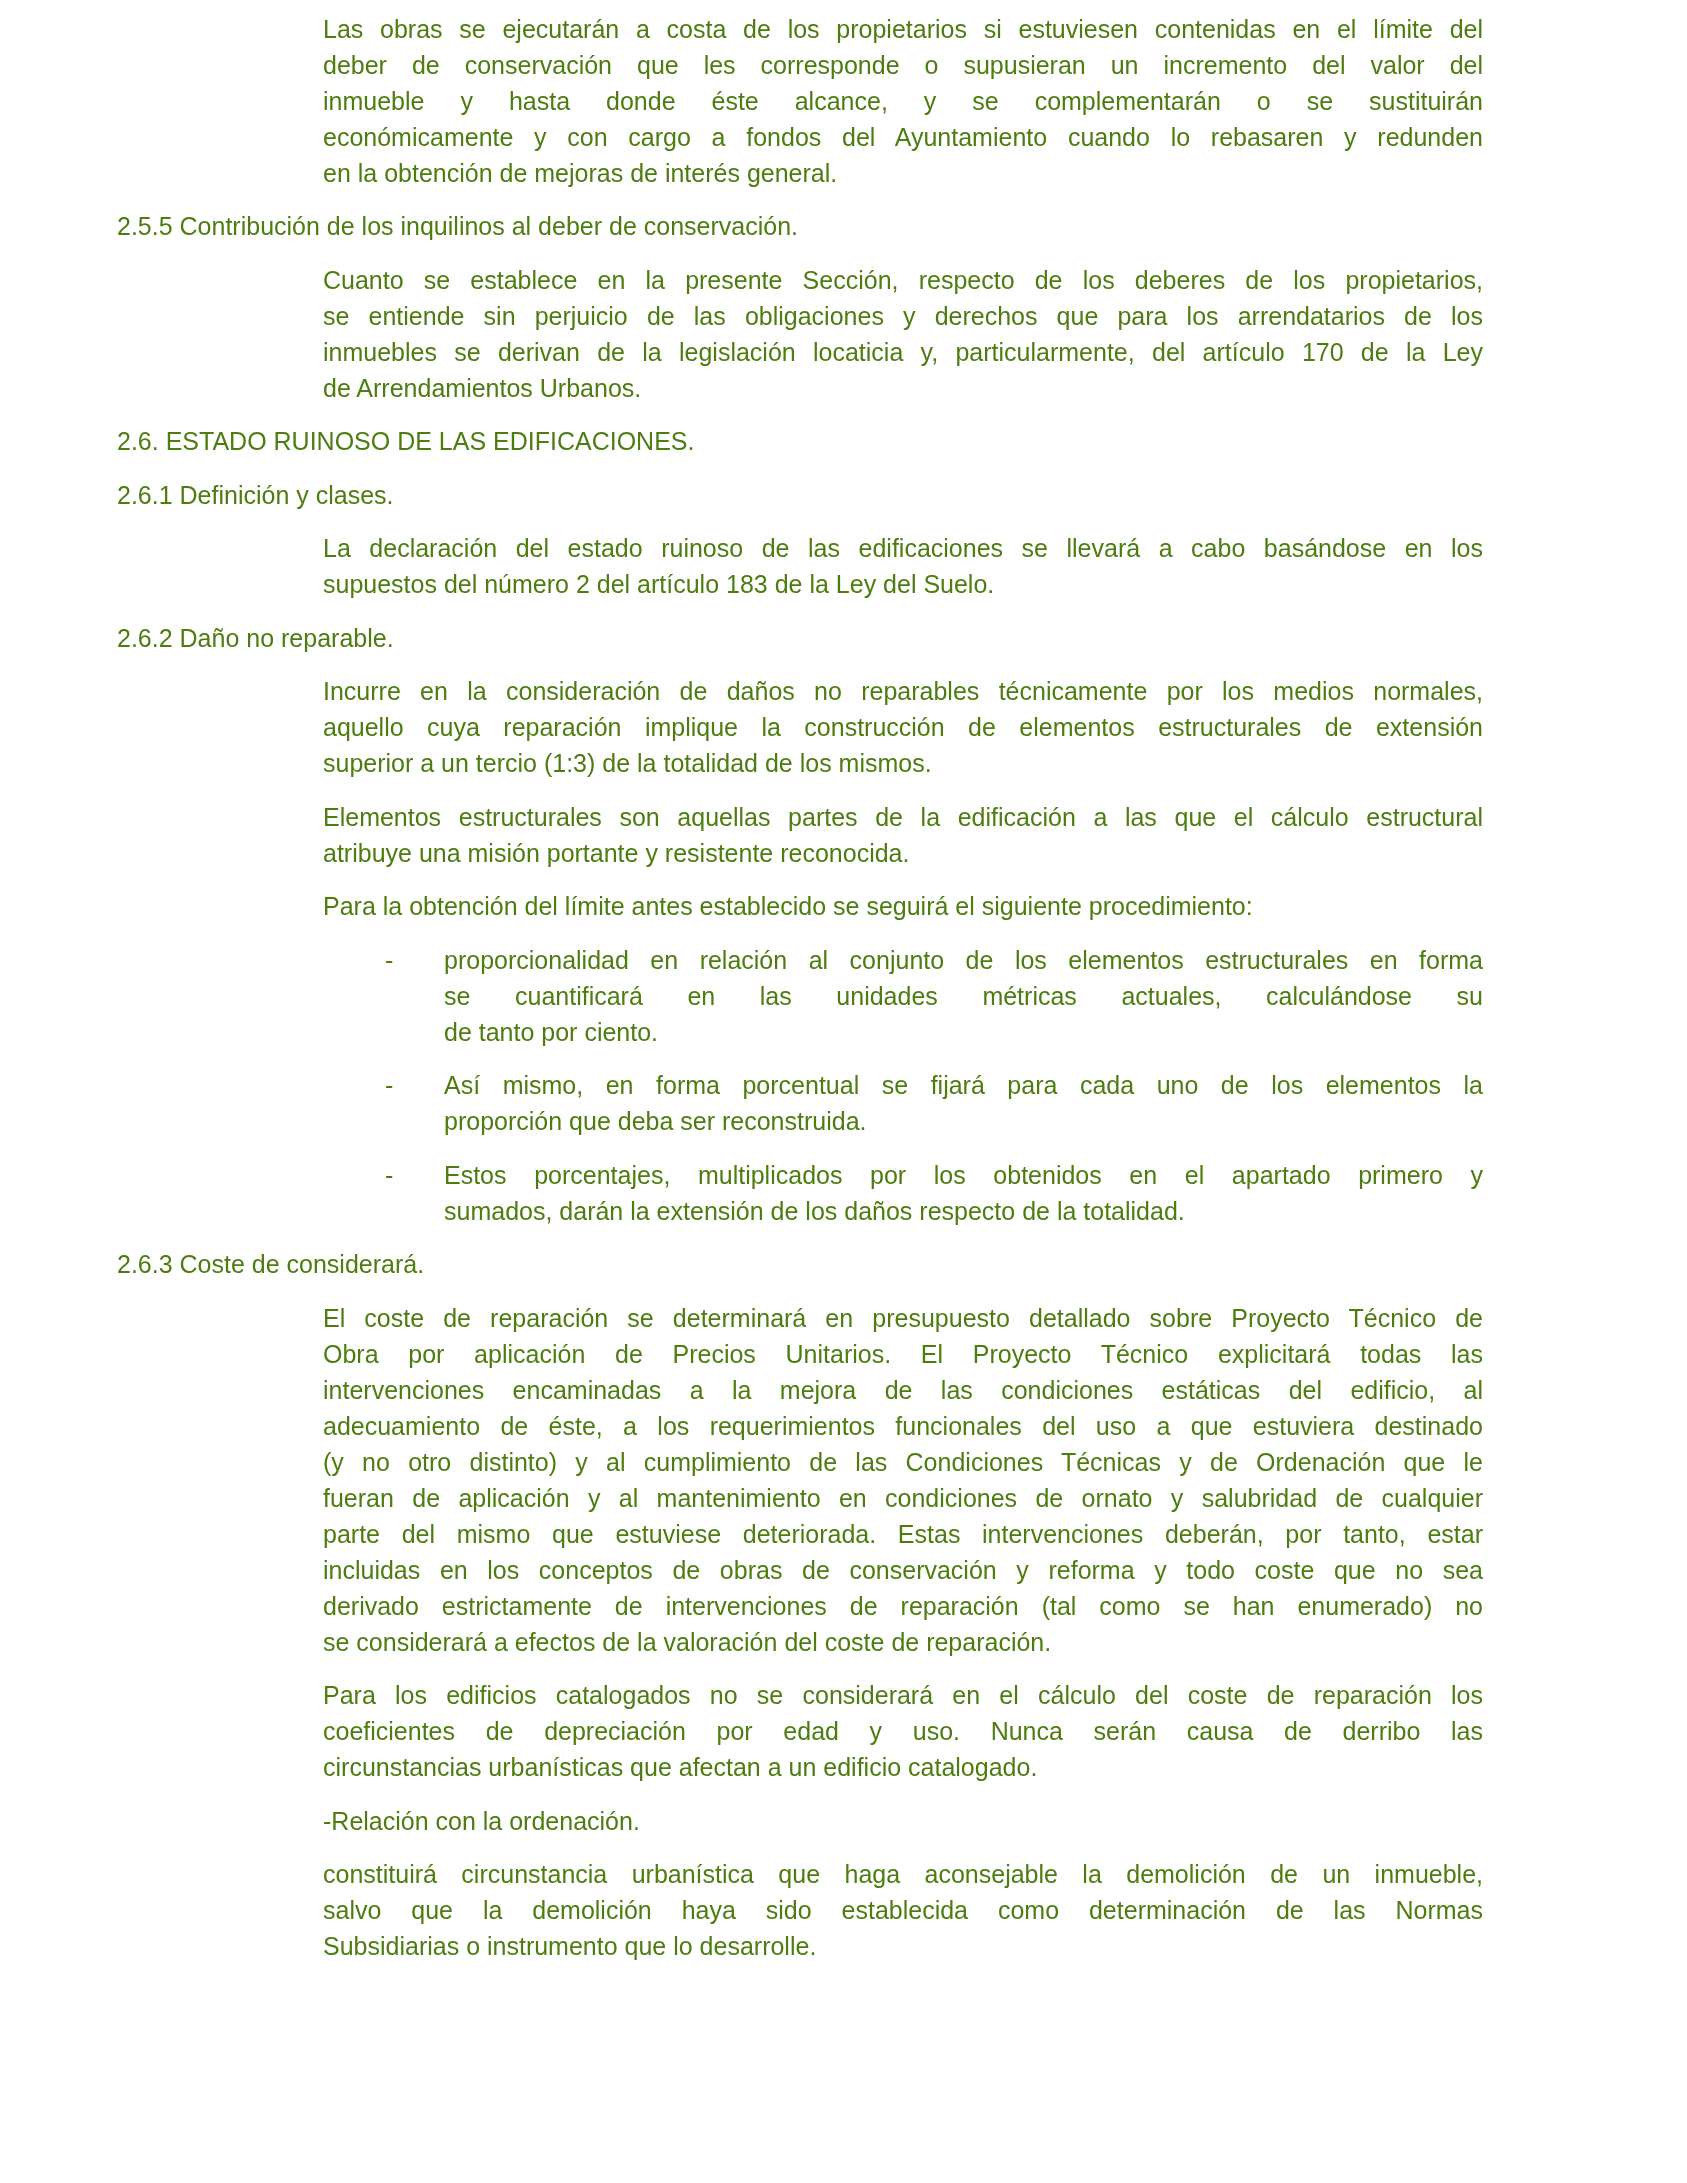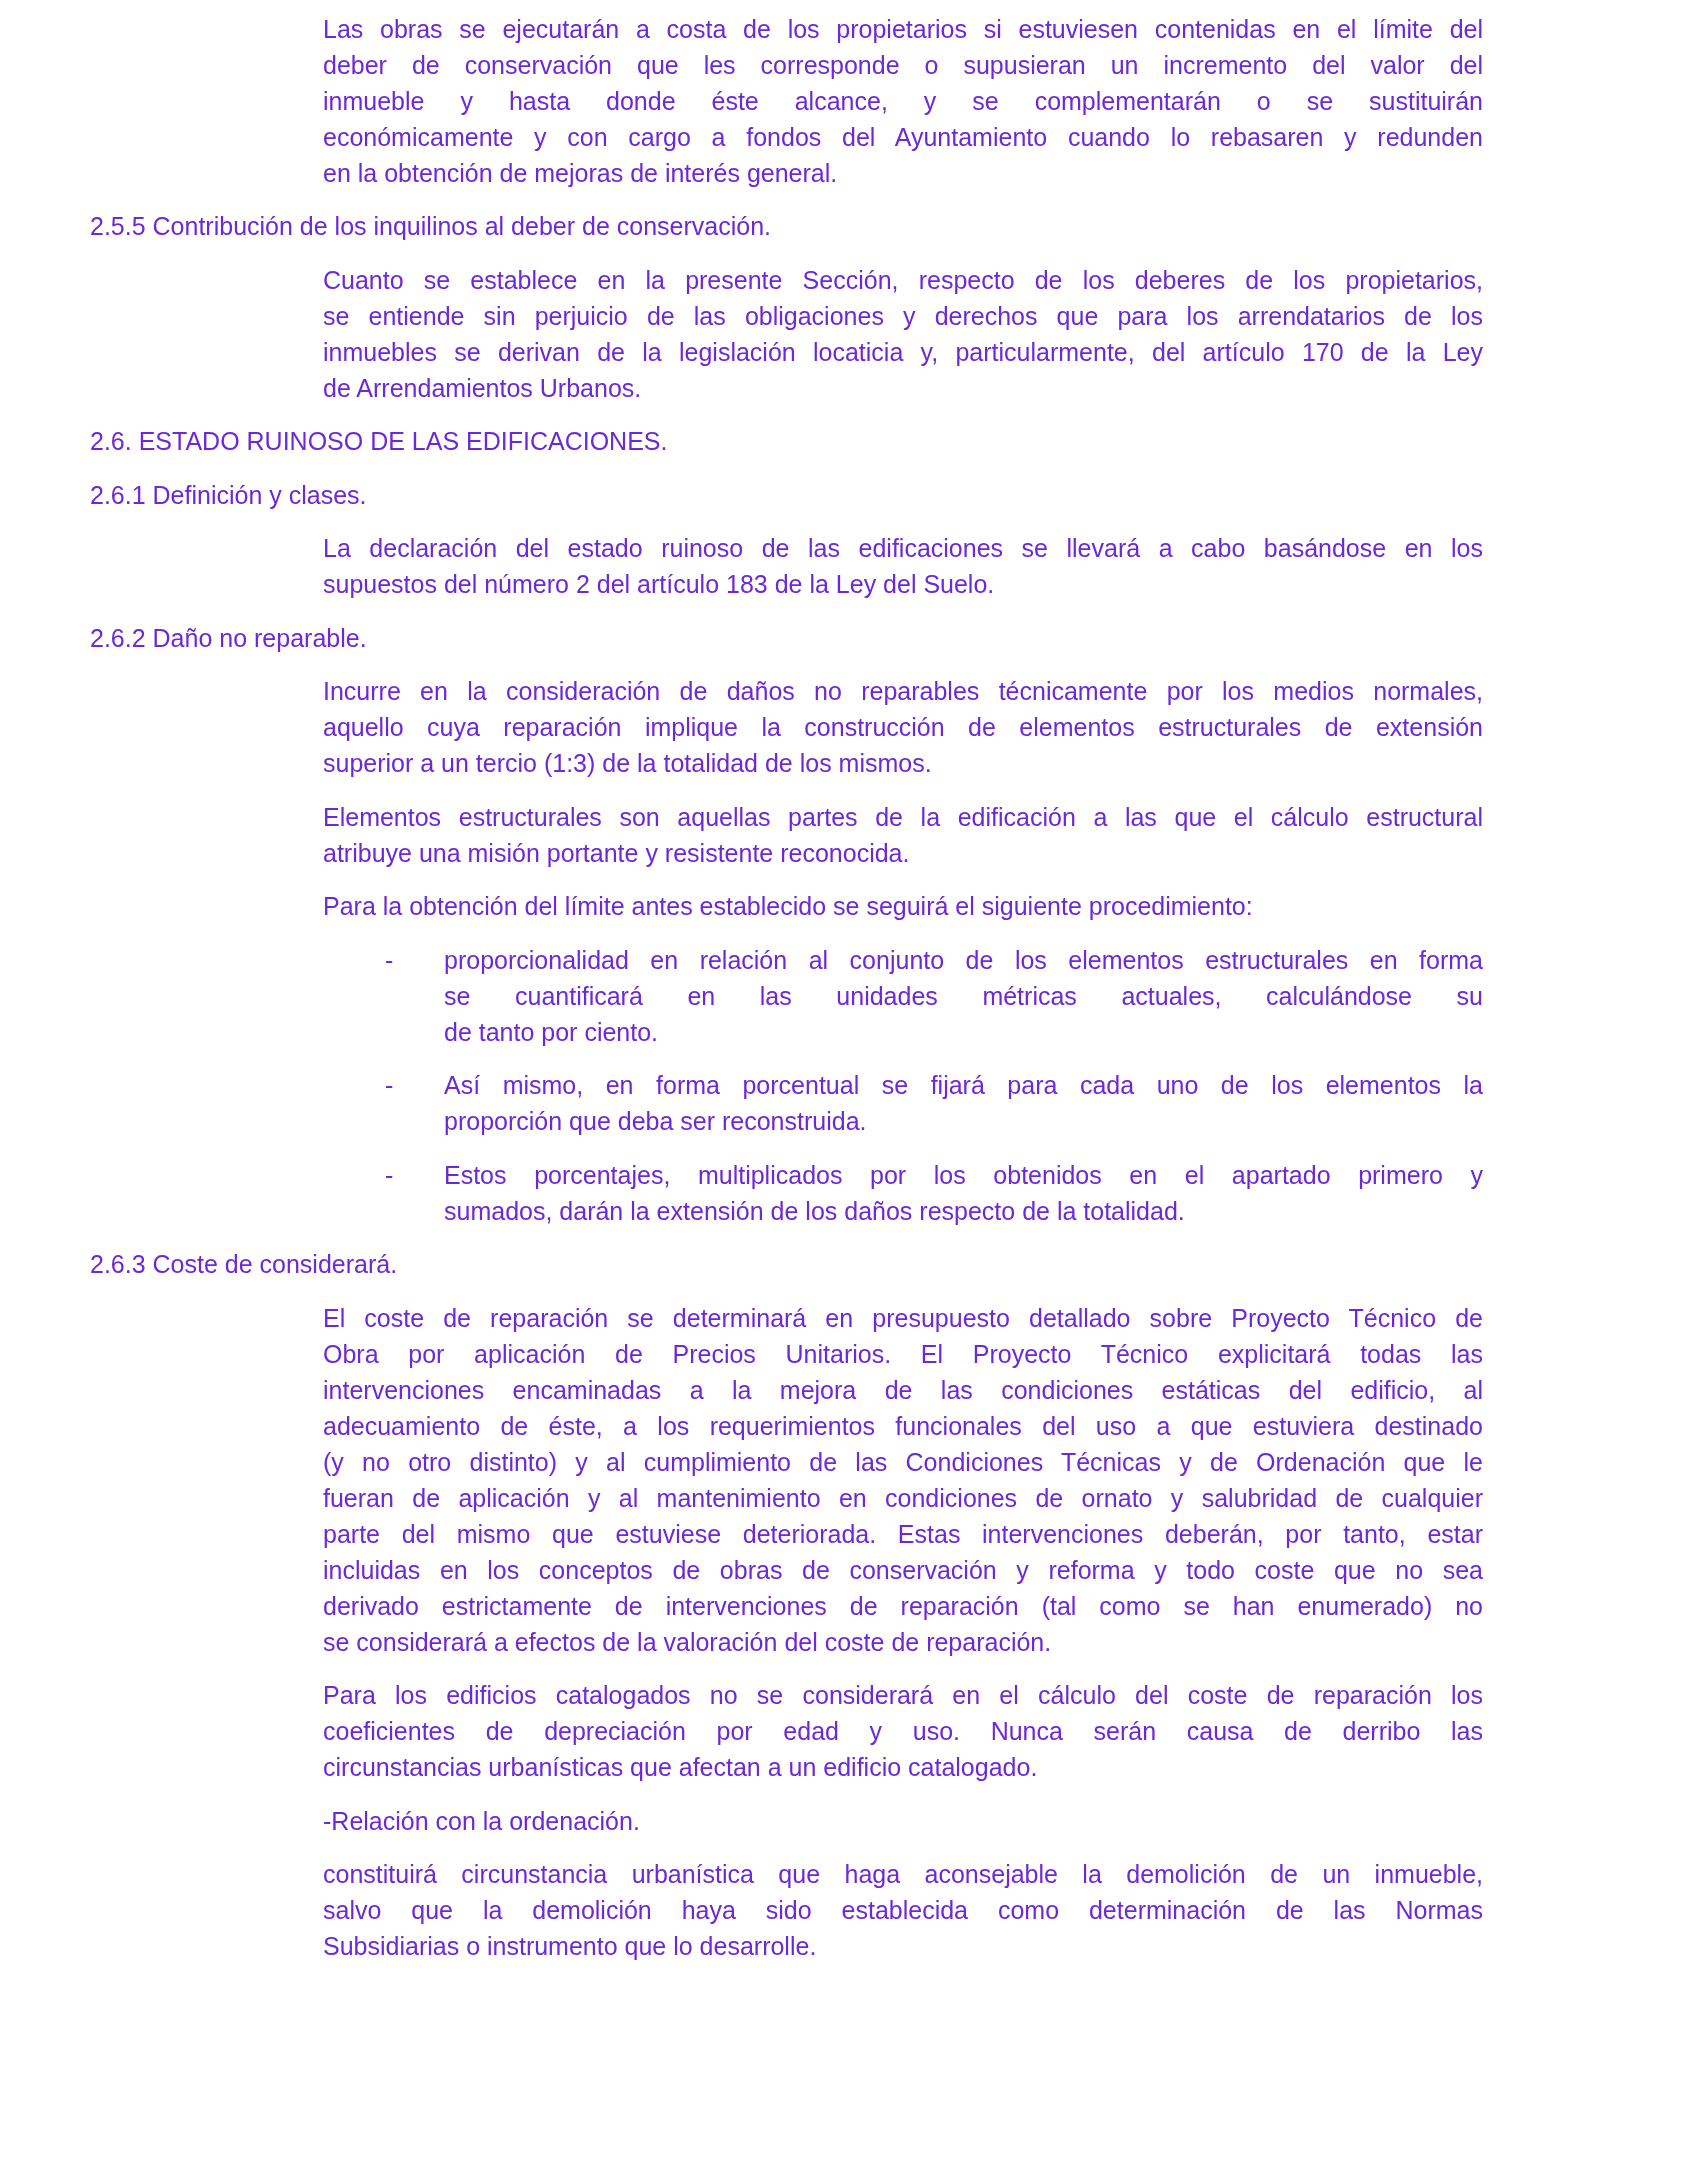--- a/index.html
+++ b/index.html
@@ -5,33 +5,33 @@
   html, body {
     margin: 0;
     padding: 0;
     background: #ffffff;
   }
   .page {
     position: relative;
     width: 1688px;
     height: 2183px;
     background: #ffffff;
-    color: #6d28d9;
+    color: #4d7c0f;
     font-family: "Liberation Sans", "DejaVu Sans", sans-serif;
     font-size: 25px;
     line-height: 36px;
     box-sizing: border-box;
     padding-top: 10.6px;
     overflow: hidden;
   }
   .block {
     margin: 0 205px 17.5px 323px;
   }
   .block.heading {
-    margin-left: 90px;
+    margin-left: 117px;
   }
   .block.bullet {
     margin-left: 385px;
     display: flex;
     align-items: flex-start;
   }
   .marker {
     flex: 0 0 59px;
     width: 59px;
   }

